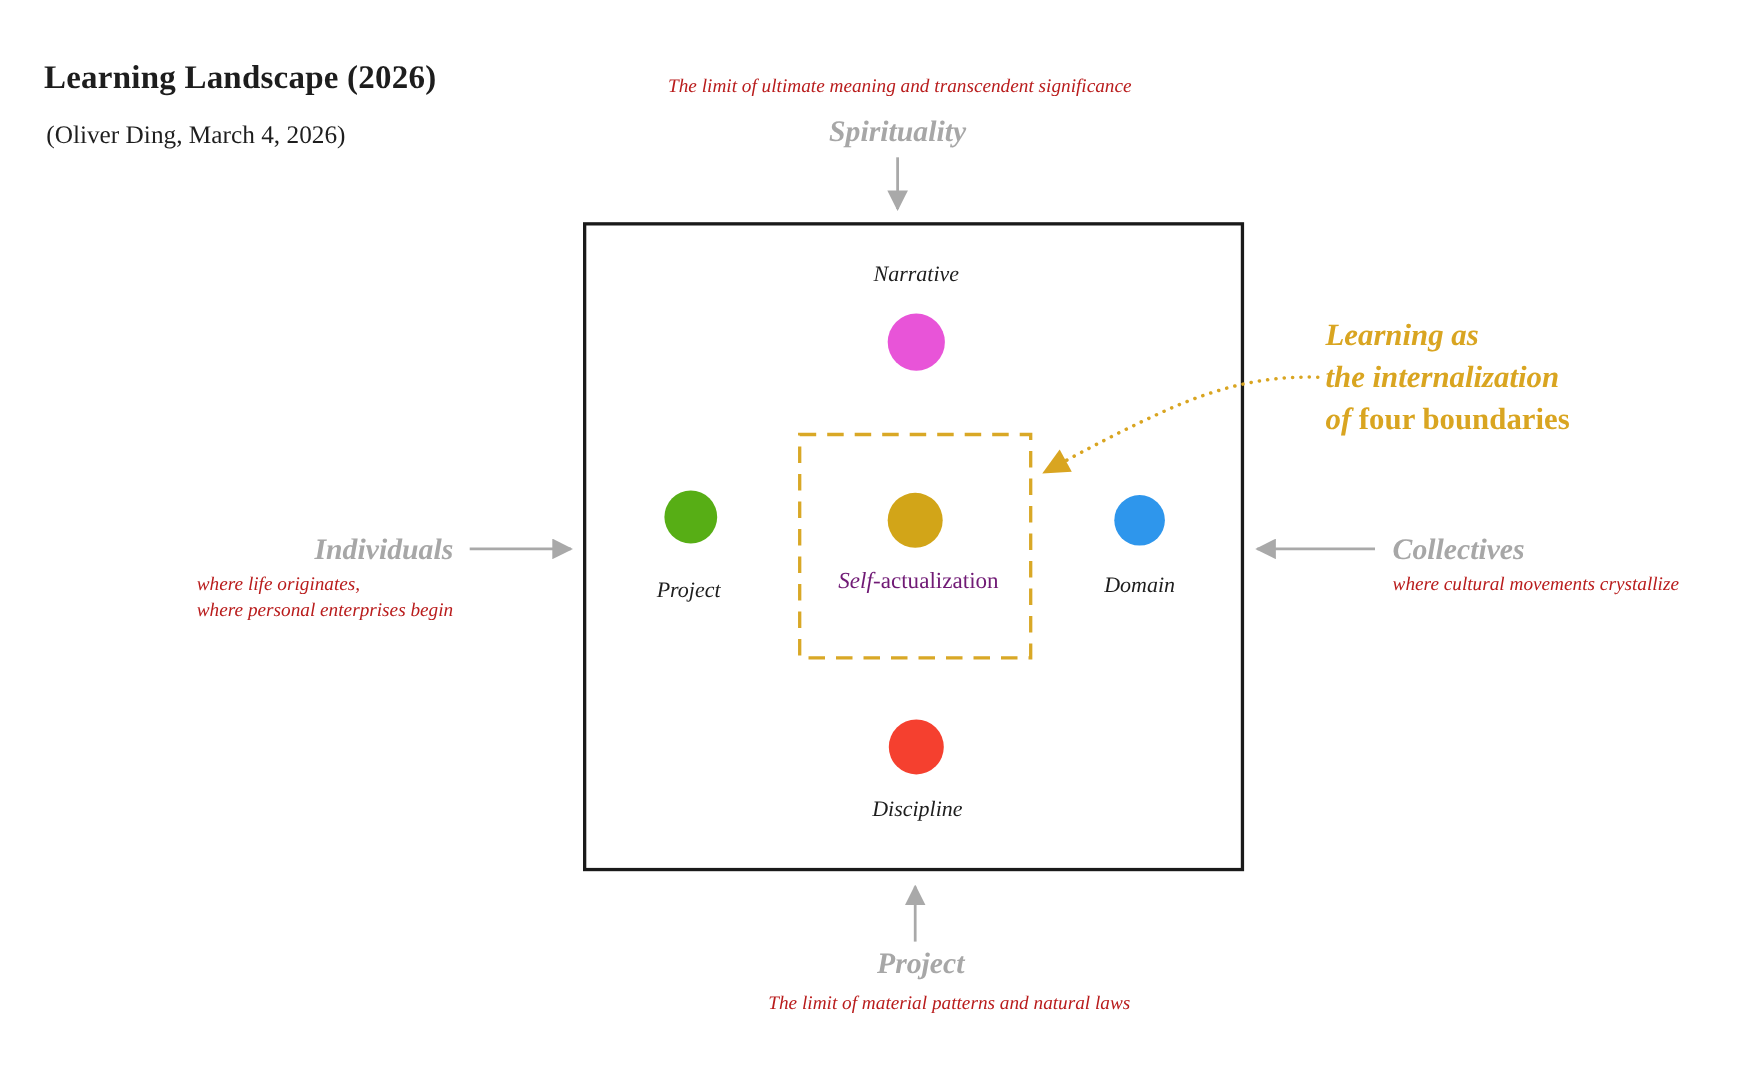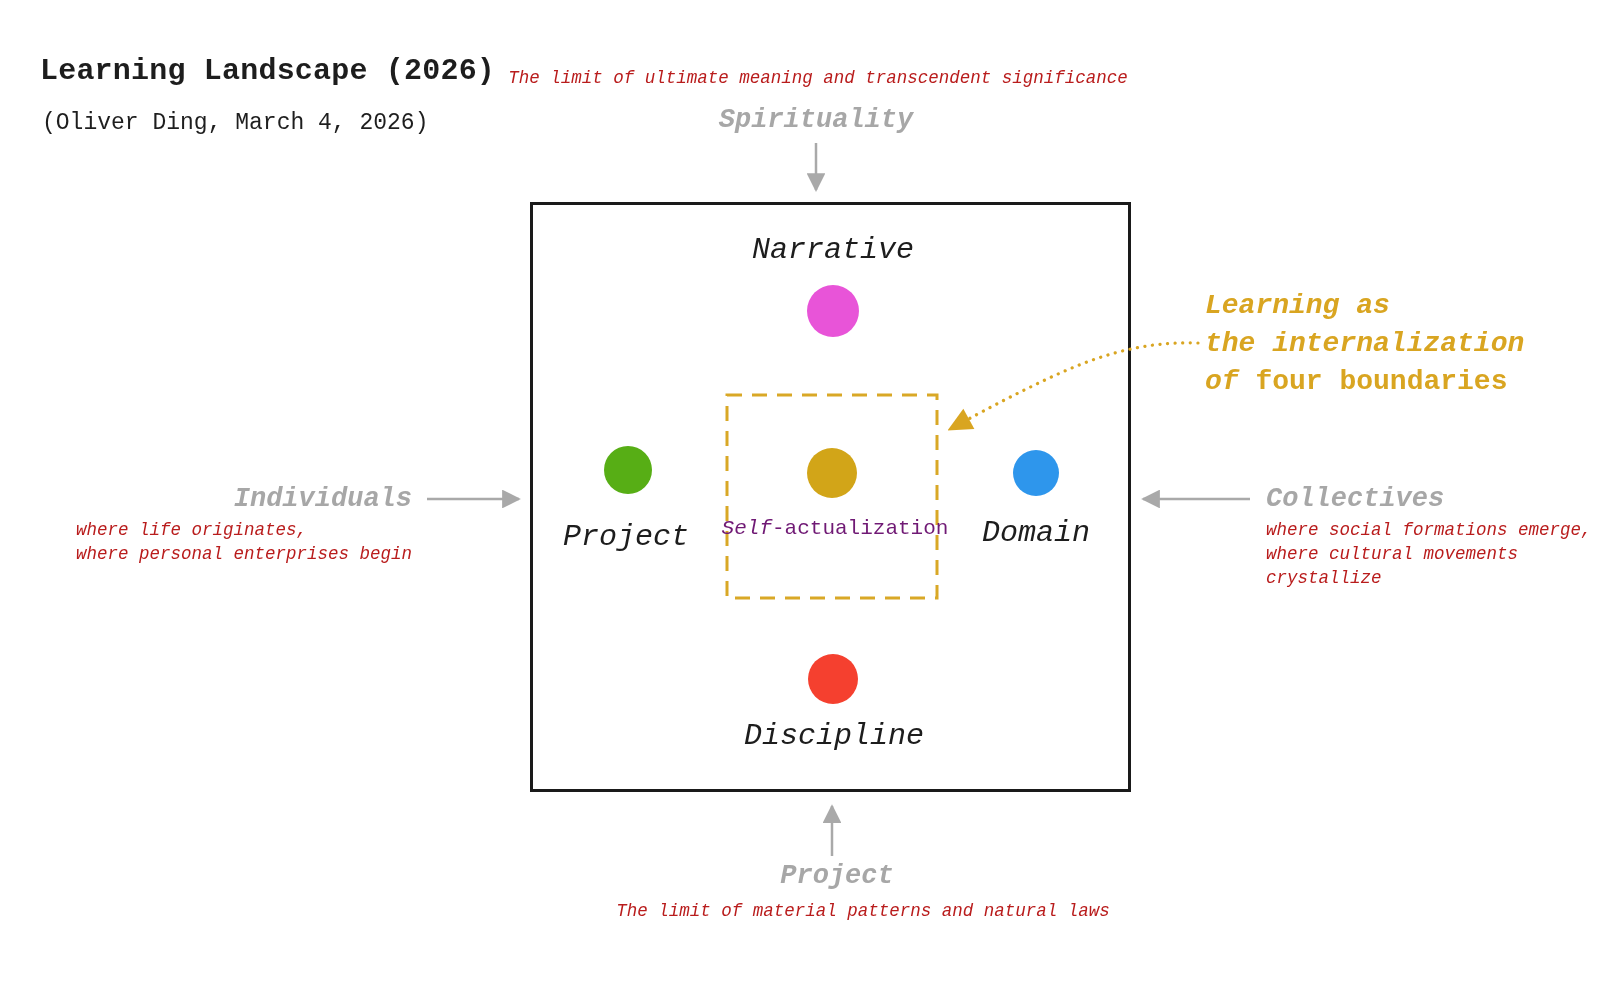--- a/index.html
+++ b/index.html
@@ -2,21 +2,21 @@
 <html><head>
 <meta charset="utf-8">
 <style>
   html, body { margin: 0; padding: 0; background: #ffffff; }
   .canvas {
     position: relative;
     width: 1600px;
     height: 982px;
     background: #ffffff;
     overflow: hidden;
-    font-family: Liberation Mono, monospace;
+    font-family: Liberation Serif, serif;
     color: #1d1d1d;
   }
   .abs { position: absolute; }
   .centered { transform: translate(-50%, -50%); white-space: nowrap; }
   .page-title {
     font-size: 30px;
     font-weight: bold;
     color: #1d1d1d;
     letter-spacing: 0.2px;
   }
@@ -29,21 +29,21 @@
   }
   .gray-caption {
     font-size: 17.5px;
     font-style: italic;
     color: #b91c1c;
     line-height: 24px;
   }
   .right-align { text-align: left; }
   .left-align { text-align: left; }
   .node-label {
-    font-size: 30px;
+    font-size: 20px;
     font-style: italic;
     font-weight: 500;
     color: #1d1d1d;
   }
   .self-label { font-size: 21px; color: #701a75; }
   .self-label .ital { font-style: italic; }
   .annotation {
     font-size: 28px;
     font-weight: bold;
     font-style: italic;
@@ -97,21 +97,20 @@
   <div class="abs centered gray-caption" style="left:839px; top:911px;margin-left:24px;">The limit of material patterns and natural laws</div>
 
   <div class="abs gray-label right-align" style="right:1188px; top:484px;">Individuals</div>
   <div class="abs gray-caption right-align" style="right:1188px; top:518px;">
     <div>where life originates,</div>
     <div>where personal enterprises begin</div>
   </div>
 
   <div class="abs gray-label left-align" style="left:1266px; top:484px;">Collectives</div>
   <div class="abs gray-caption left-align" style="left:1266px; top:518px;">
-    <div>where social formations emerge,</div>
     <div>where cultural movements crystallize</div>
   </div>
 
   <div class="abs centered node-label" style="left:833px; top:250px;">Narrative</div>
   <div class="abs centered node-label" style="left:626px; top:537px;">Project</div>
   <div class="abs centered node-label" style="left:1036px; top:533px;">Domain</div>
   <div class="abs centered node-label" style="left:834px; top:736px;">Discipline</div>
   <div class="abs centered self-label" style="left:835px; top:528px;"><span class="ital">Self</span><span>-actualization</span></div>
 
   <div class="abs annotation" style="left:1205px; top:287px;">

